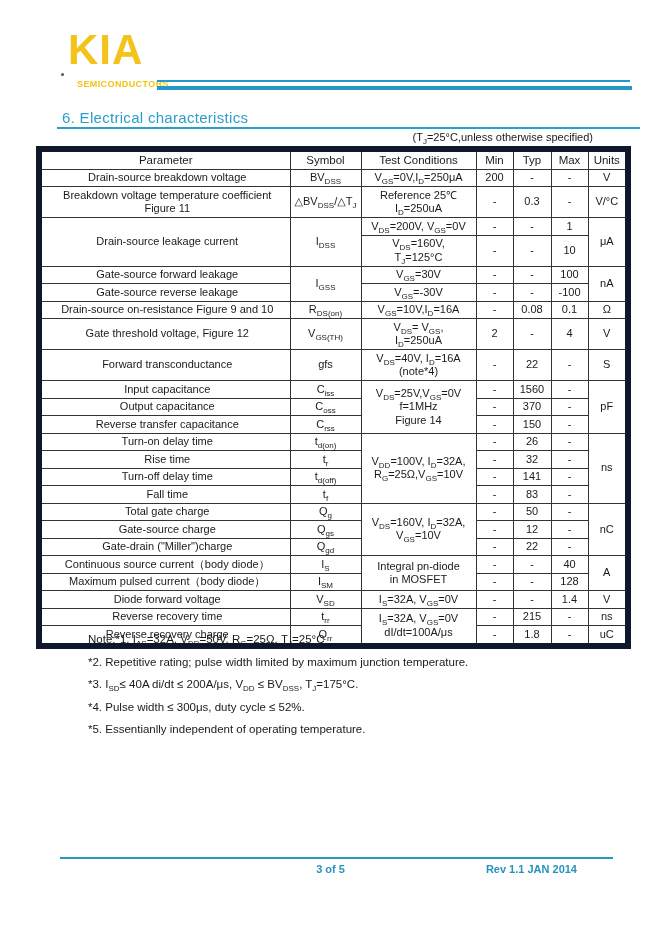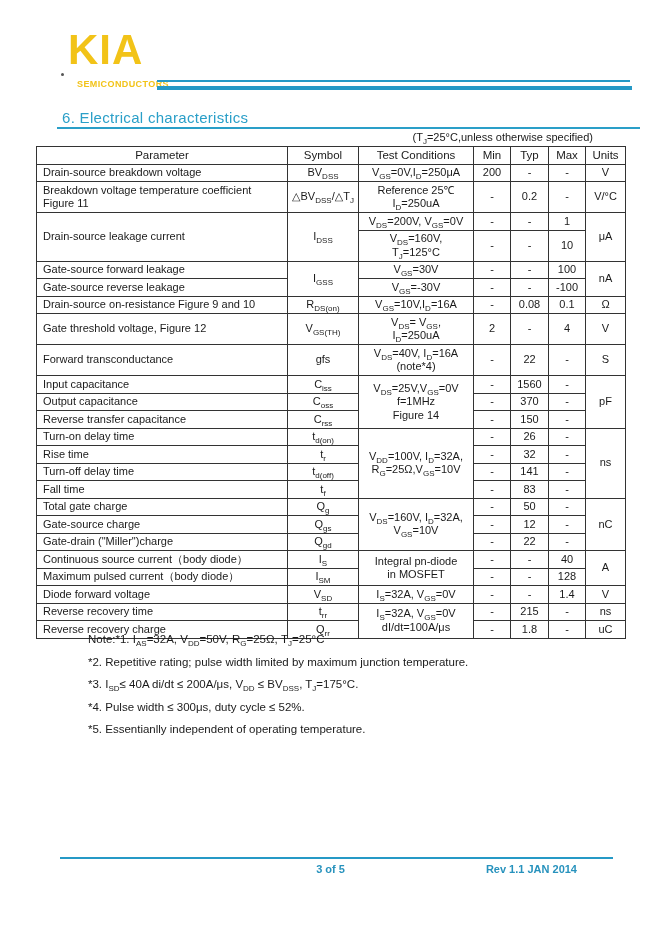--- a/index.html
+++ b/index.html
@@ -56,23 +56,23 @@
     border-collapse:collapse;
     font-size:11px;
   }
   .spec-table th, .spec-table td {
     border:1px solid #333;
     padding:1.5px 3px;
     text-align:center; vertical-align:middle;
     line-height:13.5px;
     font-weight:normal;
   }
-  .spec-table { border:1px solid #0f172a;padding-left:44px; }
+  .spec-table { border:6px solid #0f172a;padding-left:44px; }
   .spec-table th { font-size:11.5px; }
-  .spec-table td.param { text-align:left; padding-left:6px; }
+  .spec-table td.param { text-align:center; padding-left:6px; }
   sub { font-size:8px; line-height:0; }
 
   
   .notes { position:absolute; left:88px; top:632px; font-size:11.5px; }
   .note { margin-bottom:8.5px; line-height:14px; }
   .note + .note { }
 
   
   .footer-rule { position:absolute; left:60px; top:857px; width:553px; height:2px; background:#2599c6; }
   .page-number {
@@ -132,21 +132,21 @@
           <td>200</td>
           <td>-</td>
           <td>-</td>
           <td>V</td>
         </tr>
         <tr>
           <td class="param">Breakdown voltage temperature coefficient<br>Figure 11</td>
           <td>△BV<sub>DSS</sub>/△T<sub>J</sub></td>
           <td>Reference 25℃<br>I<sub>D</sub>=250uA</td>
           <td>-</td>
-          <td>0.2</td>
+          <td>0.3</td>
           <td>-</td>
           <td>V/°C</td>
         </tr>
         <tr>
           <td rowspan="2" class="param">Drain-source leakage current</td>
           <td rowspan="2">I<sub>DSS</sub></td>
           <td>V<sub>DS</sub>=200V, V<sub>GS</sub>=0V</td>
           <td>-</td>
           <td>-</td>
           <td>1</td>

